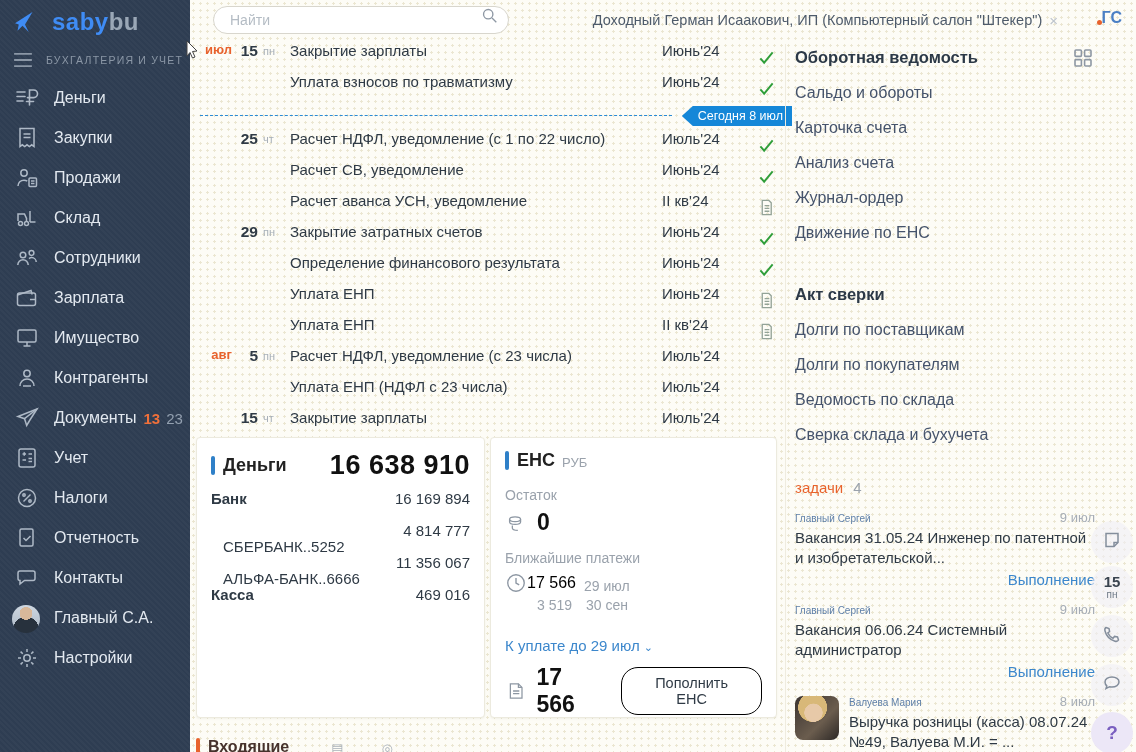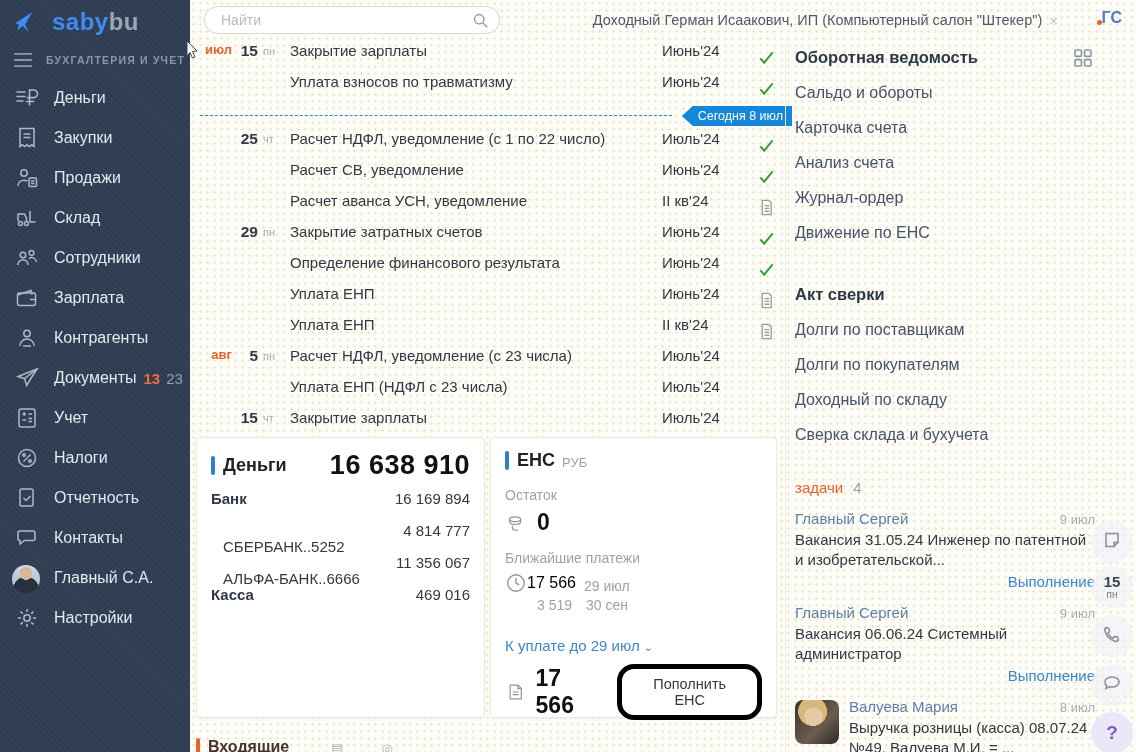--- a/index.html
+++ b/index.html
@@ -10,38 +10,38 @@
   
   .sidebar{position:absolute;left:0;top:0;width:218px;height:752px;background:#2e3d52;
     background-image:repeating-linear-gradient(45deg,rgba(255,255,255,.022) 0 2px,transparent 2px 4px);color:#dde4ec;}
   .logo-row{display:flex;align-items:center;height:44px;padding-left:10px;}
   .logo-plane{width:30px;height:30px;color:#3f8cf5;}
   .logo-text{font-size:24px;font-weight:bold;margin-left:12px;letter-spacing:.5px;}
   .logo-saby{color:#3f8cf5;}
   .logo-bu{color:#9aa7b6;}
   .app-row{display:flex;align-items:center;height:28px;padding-left:12px;margin-top:2px;}
   .burger{width:22px;height:16px;color:#8b97a6;}
-  .app-label{margin-left:12px;font-size:10.5px;letter-spacing:1.2px;color:#8b97a6;font-weight:bold;}
+  .app-label{margin-left:12px;font-size:10.5px;letter-spacing:1.2px;color:#8b97a6;}
   .menu{position:absolute;top:78px;left:0;right:0;}
   .menu-item{display:flex;align-items:center;height:40px;padding-left:14px;cursor:pointer;}
   .menu-icon{width:26px;height:26px;color:#aeb9c6;flex:0 0 26px;}
   .menu-icon svg,.logo-plane svg,.burger svg{width:100%;height:100%;display:block;}
   .menu-label{margin-left:14px;font-size:16px;color:#e3e9f0;white-space:nowrap;}
   .menu-chevron{margin-left:auto;margin-right:14px;color:#8b97a6;font-size:17px;}
   .badge-or{color:#f0703a;font-weight:bold;font-size:15px;margin-left:7px;}
   .badge-gr{color:#93a0b0;font-size:15px;margin-left:6px;}
   .side-avatar{width:28px;height:28px;border-radius:50%;flex:0 0 28px;margin-left:-2px;
     background:radial-gradient(circle at 50% 30%,#d8b89a 0 26%,transparent 27%),
                radial-gradient(circle at 50% 88%,#27313d 0 45%,transparent 46%),
                linear-gradient(#cfd8e2,#aab6c4);}
 
   
   .main{position:absolute;left:190px;top:0;width:946px;height:752px;}
   .topbar{position:absolute;left:0;top:0;width:946px;height:40px;}
-  .search{position:absolute;left:14px;top:6px;width:296px;height:28px;border:1px solid #d8d6cd;border-radius:15px;background:#fff;display:flex;align-items:center;padding:0 10px 0 14px;}
+  .search{position:absolute;left:23px;top:6px;width:296px;height:28px;border:1px solid #d8d6cd;border-radius:15px;background:#fff;display:flex;padding:0 10px 0 14px;}
   .search input{border:none;outline:none;flex:1;font-size:14px;color:#333;background:transparent;font-family:inherit;}
   .search input::placeholder{color:#b4bcc4;}
   .search-icon{width:17px;height:17px;color:#8d97a3;}
   .search-icon svg{width:100%;height:100%;}
   .company{position:absolute;right:78px;top:0;height:40px;display:flex;align-items:center;font-size:14.5px;color:#4e5b6b;}
   .company-close{color:#bcc3cc;font-size:15px;margin-left:7px;cursor:pointer;}
   .monogram{position:absolute;right:14px;top:9px;font-size:16px;font-weight:bold;color:#4a7fc4;cursor:pointer;}
   .monogram i{position:absolute;left:-5px;bottom:2px;width:5px;height:5px;border-radius:50%;background:#e8622d;}
 
   
@@ -79,21 +79,21 @@
   .ens-balance .big,.ens-pay .big{font-size:23px;font-weight:bold;color:#111;margin-left:10px;}
   .coin-icon,.clock-icon,.bill-icon{width:22px;height:22px;color:#8d97a3;}
   .coin-icon svg,.clock-icon svg,.bill-icon svg{width:100%;height:100%;}
   .ens-upc{display:flex;align-items:center;margin-top:6px;}
   .ens-upc .date{font-size:14px;color:#9aa2ac;margin-left:8px;padding-top:6px;}
   .ens-upc2{font-size:14px;color:#9aa2ac;margin:3px 0 0 32px;}
   .ens-upc2 span{margin-right:10px;}
   .due-link{margin-top:24px;font-size:15px;color:#3c87cc;cursor:pointer;}
   .due-link .chev{font-size:11px;}
   .ens-pay{display:flex;align-items:center;margin-top:10px;}
-  .topup-btn{margin-left:16px;border:5px solid #000000;border-radius:17px;background:#fff;color:#2f3a45;
+  .topup-btn{margin-left:16px;border:1px solid #000000;border-radius:17px;background:#fff;color:#2f3a45;
     font-size:14.5px;padding:7px 17px;cursor:pointer;font-family:inherit;}
 
   
   .inbox{position:absolute;left:6px;top:738px;height:14px;overflow:hidden;display:flex;align-items:flex-start;}
   .inbox .accent-bar{background:#e8622d;height:18px;}
   .inbox-label{font-size:16px;font-weight:bold;color:#46322c;}
   .inbox-extra{margin-left:42px;color:#a9b1ba;font-size:13px;display:flex;gap:38px;padding-top:3px;}
 
   
   .rcol{position:absolute;left:605px;top:40px;width:300px;}
@@ -107,21 +107,21 @@
   .tasks-head .t1{color:#e8632c;text-align:center;}
   .tasks-head .t2{color:#9aa2ac;margin-left:6px;}
   .task{margin-top:14px;position:relative;}
   .task-flex{display:flex;}
   .t-avatar{width:44px;height:44px;border-radius:8px;margin:2px 10px 0 0;flex:0 0 44px;
     background:radial-gradient(circle at 42% 38%,#e7c9a8 0 24%,transparent 25%),
                radial-gradient(circle at 40% 26%,#d8b878 0 34%,transparent 35%),
                linear-gradient(135deg,#3a3330,#6b5d4e 60%,#2c2826);}
   .t-body{flex:1;min-width:0;}
   .t-top{display:flex;align-items:baseline;}
-  .t-name{font-size:15px;color:#5e7fa8;cursor:pointer;}
+  .t-name{font-size:10px;color:#5e7fa8;cursor:pointer;}
   .t-date{margin-left:auto;font-size:13px;color:#a6adb6;}
   .t-text{font-size:15px;color:#2f3a45;line-height:20px;margin-top:3px;}
   .t-action{text-align:right;font-size:15px;color:#3c87cc;margin-top:3px;cursor:pointer;}
 
   
   .rail{position:absolute;right:2px;top:0;width:44px;height:752px;}
   .rail-btn{position:absolute;left:1px;width:42px;height:42px;border-radius:50%;background:rgba(240,238,246,.6);
     display:flex;flex-direction:column;align-items:center;justify-content:center;color:#848e9c;cursor:pointer;}
   .rail-btn svg{width:20px;height:20px;}
   .rail-date-d{font-size:15px;font-weight:bold;color:#3a444f;line-height:14px;}
@@ -220,20 +220,30 @@
           <svg viewBox="0 0 26 26" fill="none" stroke="currentColor" stroke-width="1.5">
             <rect x="3.5" y="8" width="18" height="12.5" rx="2"></rect>
             <path d="M3.5 10l13.5-4.5 1.2 4"></path>
             <path d="M16 14.5h5.5"></path>
           </svg>
         </span>
         <span class="menu-label">Зарплата</span>
 
       </div>
 
+      <div class="menu-item">
+        <span class="menu-icon">
+          <svg viewBox="0 0 26 26" fill="none" stroke="currentColor" stroke-width="1.5">
+            <rect x="4" y="5" width="18" height="12" rx="1.5"></rect>
+            <path d="M9.5 21h7M13 17v4"></path>
+          </svg>
+        </span>
+        <span class="menu-label">Имущество</span>
+
+      </div>
 
       <div class="menu-item">
         <span class="menu-icon">
           <svg viewBox="0 0 26 26" fill="none" stroke="currentColor" stroke-width="1.5">
             <circle cx="13" cy="8.5" r="3.2"></circle>
             <path d="M6 21c0-3.9 3.1-7 7-7s7 3.1 7 7"></path>
             <path d="M9 21h8"></path>
           </svg>
         </span>
         <span class="menu-label">Контрагенты</span>
@@ -630,21 +640,21 @@
         <span>Долги по поставщикам</span>
         
       </div>
 
       <div class="rep link">
         <span>Долги по покупателям</span>
         
       </div>
 
       <div class="rep link">
-        <span>Доходный по складу</span>
+        <span>Ведомость по склада</span>
         
       </div>
 
       <div class="rep link">
         <span>Сверка склада и бухучета</span>
         
       </div>
 
     <div class="tasks-head">
       <span class="t1">задачи</span>

